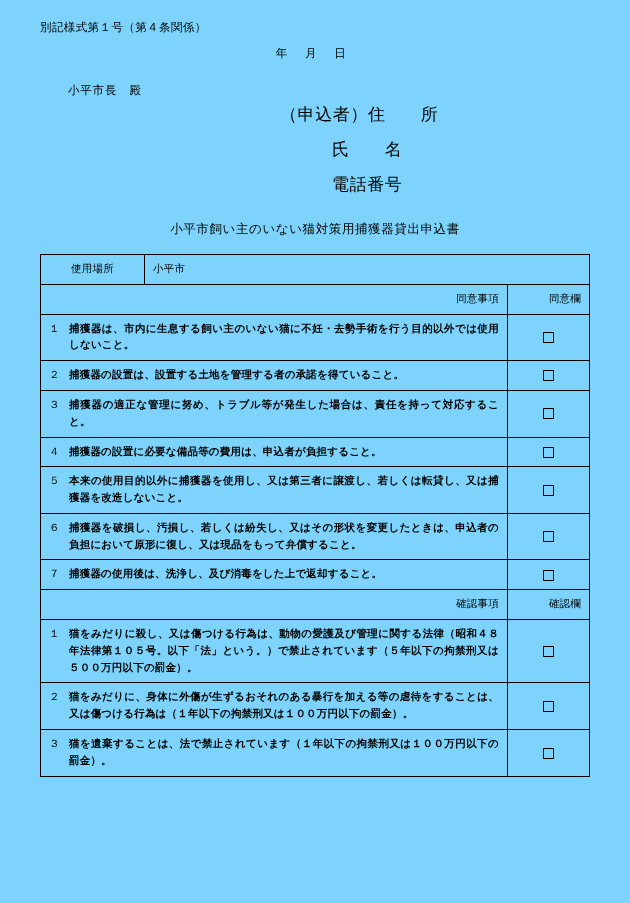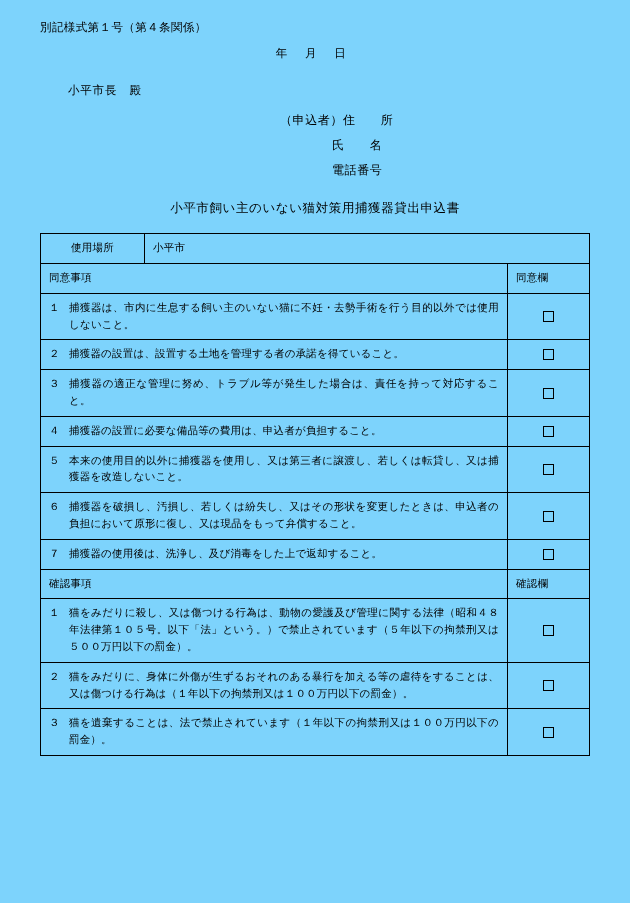--- a/index.html
+++ b/index.html
@@ -38,22 +38,21 @@
     padding-right: 22px;
   }
   .date-line span { margin-left: 14px; }
   .addressee {
     margin-top: 22px;
     margin-left: 28px;
     font-size: 11.5px;
     letter-spacing: 0.8px;
   }
   .applicant-block {
-    margin-top: 10px;
-    font-size: 12px;
+    font-size: 17px;
     letter-spacing: 0.6px;
     padding-left: 240px;
   }
   .applicant-block .row {
     line-height: 2.05;
     white-space: nowrap;
   }
   .title {
     margin-top: 18px;
     text-align: center;
@@ -101,36 +100,37 @@
   .period-inner {
     display: flex;
     align-items: center;
     justify-content: center;
     font-size: 10.5px;
     letter-spacing: 0.5px;
   }
   .period-inner .seg { white-space: nowrap; }
   .period-inner .gap { display: inline-block; width: 78px; }
   .sec-head td {
-    text-align: left;
+    text-align: right;
     letter-spacing: 3px;
     padding: 7px 4px;
   }
   td.item {
     text-align: left;
     padding: 6px 9px 6px 9px;
   }
   td.item .num {
     float: left;
     width: 20px;
   }
   td.item .txt {
     display: block;
     margin-left: 20px;
     text-align: justify;
+    font-weight: bold;
   }
   td.chk {
     width: 82px;
     text-align: center;
     vertical-align: middle;
   }
   .checkbox {
     display: inline-block;
     width: 9px;
     height: 9px;

